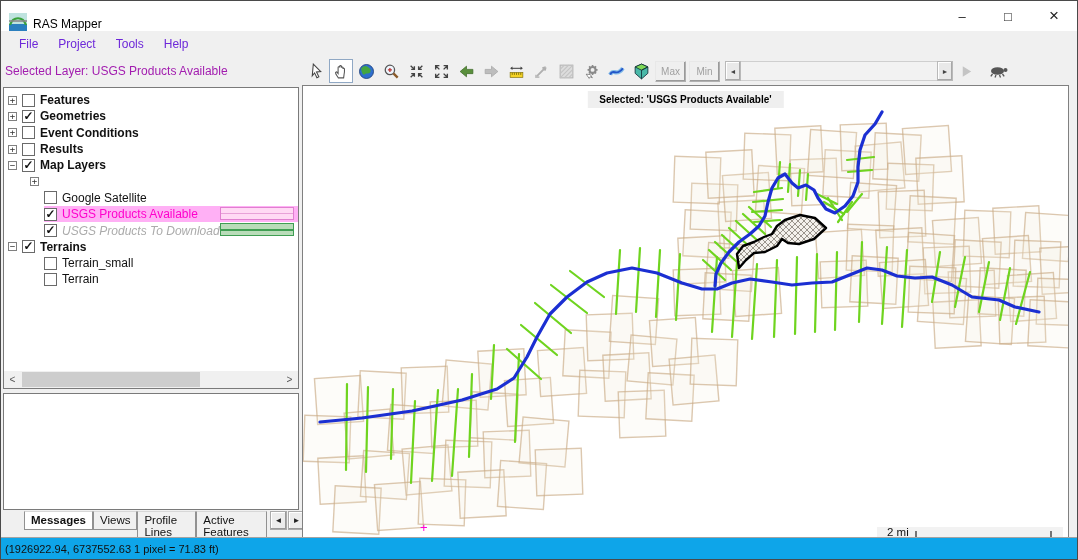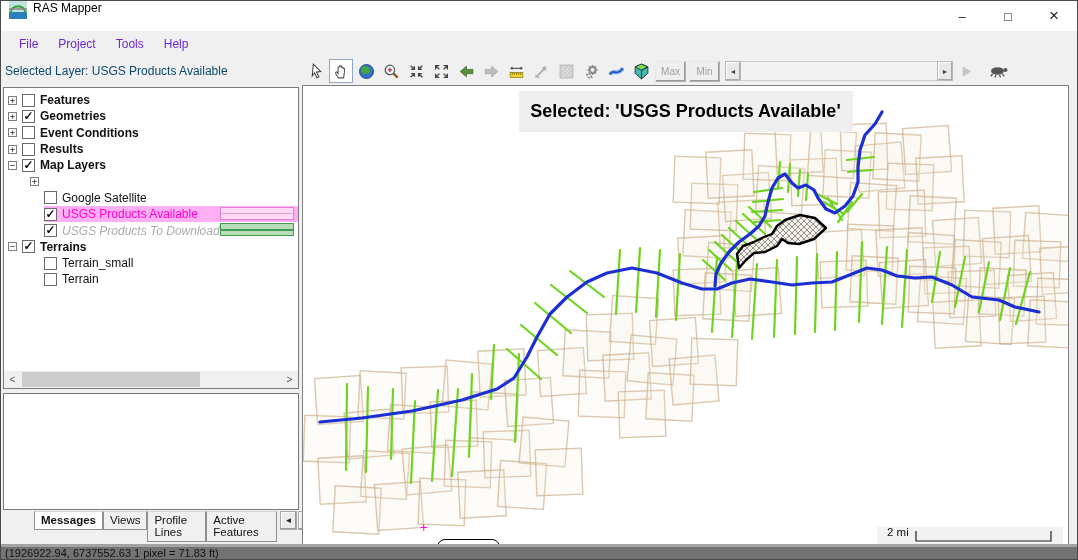--- a/index.html
+++ b/index.html
@@ -3,36 +3,36 @@
 <meta charset="utf-8">
 <style>
   * { margin:0; padding:0; box-sizing:border-box; }
   html,body { background:#c8c8c8; }
   body { font-family:"Liberation Sans", sans-serif; }
   .window { position:relative; width:1078px; height:560px; background:#f0f0f0;
             border:1px solid #4a4a4a; overflow:hidden; }
 
   
   .titlebar { position:absolute; top:0; left:0; right:0; height:30px; background:#ffffff;
-              display:flex; align-items:flex-start; }
+              display:flex; align-items:flex-end; }
   .app-icon { width:18px; height:18px; margin:0 6px 0 8px; flex:0 0 auto; }
   .title-text { font-size:12px; color:#000; }
   .win-controls { margin-left:auto; display:flex; height:100%; }
   .win-btn { width:46px; height:100%; display:flex; align-items:center; justify-content:center;
              font-size:13px; color:#222; cursor:default; }
   .win-btn.close { font-size:17px; }
 
   
   .menubar { position:absolute; top:30px; left:0; right:0; height:26px; background:#f0f0f0;
              display:flex; align-items:center; padding-left:8px; border-bottom:0; }
   .menu-item { font-size:12px; color:#6d28d9; padding:4px 10px; }
 
   
   .subheader { position:absolute; top:56px; left:0; right:0; height:28px; background:#f0f0f0; }
-  .sel-layer { position:absolute; left:4px; top:7px; font-size:12px; color:#0c4a6e; }
+  .sel-layer { position:absolute; left:4px; top:7px; font-size:12px; color:#a21caf; }
   .toolbar { position:absolute; left:303px; top:1px; right:2px; height:26px;
              display:flex; align-items:center; gap:1px; }
   .tbtn { width:24px; height:24px; display:flex; align-items:center; justify-content:center;
           border:1px solid transparent; }
   .tbtn svg { width:17px; height:17px; }
   .tbtn.active { background:#ffffff; border:1px solid #90a8c4; }
   .tbtn.disabled { opacity:.85; }
   .txtbtn { width:31px; height:21px; margin:0 1px; background:#efefef;
             border:1px solid #b0b0b0; border-top-color:#e8e8e8; border-left-color:#e8e8e8;
             box-shadow:inset -1px -1px 0 #9a9a9a; color:#a0a0a0; font-size:10px;
@@ -75,49 +75,49 @@
   .swatch.green .mid { position:absolute; left:0; right:0; top:5px; height:0;
                        border-top:2px solid #3f9e53; }
   .hscroll { position:absolute; left:0; right:0; bottom:0; height:17px; background:#f0f0f0;
              display:flex; align-items:center; }
   .hs-arrow { width:17px; height:17px; font-size:10px; color:#555; display:flex;
               align-items:center; justify-content:center; }
   .hs-thumb { position:absolute; left:18px; width:178px; top:1px; height:15px; background:#cdcdcd; }
 
   .messages-box { position:absolute; left:2px; top:392px; width:296px; height:117px;
                   background:#fff; border:1px solid #7a7a7a; }
-  .tabs-row { position:absolute; left:18px; top:510px; width:296px; height:21px;
+  .tabs-row { position:absolute; left:8px; top:510px; width:296px; height:21px;
               display:flex; align-items:flex-start;padding-left:15px; }
   .tab { font-size:11.5px; color:#111; background:#f0f0f0; border:1px solid #919191;
          border-top:1px solid #d7d7d7; padding:2px 6px 3px 6px; }
   .tab.active { background:#fff; font-weight:bold; }
   .tab-scroll { display:flex; margin-left:2px; }
   .tab-sb { width:17px; height:19px; background:#ececec; border:1px solid #aaa;
             box-shadow:inset -1px -1px 0 #999, inset 1px 1px 0 #fff; font-size:8px; color:#222;
             display:flex; align-items:center; justify-content:center; margin-left:1px; }
 
   
   .map-panel { position:absolute; left:301px; top:84px; width:767px; height:463px;
                background:#fff; border:1px solid #808080; overflow:hidden; }
   .map-svg { position:absolute; inset:0; width:100%; height:100%; }
   .map-title { position:absolute; top:5px; left:50%; transform:translateX(-50%);
-               background:#efefef; padding:10px 12px; font-size:18px; font-weight:bold;
+               background:#efefef; padding:3px 12px; font-size:10px; font-weight:bold;
                color:#000; white-space:nowrap; }
   .scalebar { position:absolute; right:5px; bottom:1px; width:186px; height:19px;
               background:#f2f2f2; display:flex; align-items:center; }
   .scalebar .sb-label { font-size:11.5px; color:#111; margin:0 6px 9px 10px; }
   .cursor-plus { position:absolute; left:117px; bottom:14px; color:#ff00d8; font-size:13px;
                  line-height:10px; }
   .cursor-label { position:absolute; left:134px; bottom:-10px; background:#fff;
                   border:1px solid #000; border-radius:8px; padding:2px 8px;
                   font-size:11px; color:#ff00d8; white-space:nowrap; }
 
   
-  .statusbar { position:absolute; left:0; right:0; bottom:0; height:15px; background:#737373;
-               border-top:3px solid #a3a3a3; font-size:11px; color:#111; padding-left:4px;
+  .statusbar { position:absolute; left:0; right:0; bottom:0; height:22px; background:#0ea5e9;
+               border-top:1px solid #a3a3a3; font-size:11px; color:#111; padding-left:4px;
                display:flex; align-items:center; }
 </style>
 </head>
 <body>
 
 <div class="window">
 
   <div class="titlebar">
     <svg class="app-icon" viewBox="0 0 18 18">
       <rect width="18" height="18" fill="#bfe3df"></rect>

